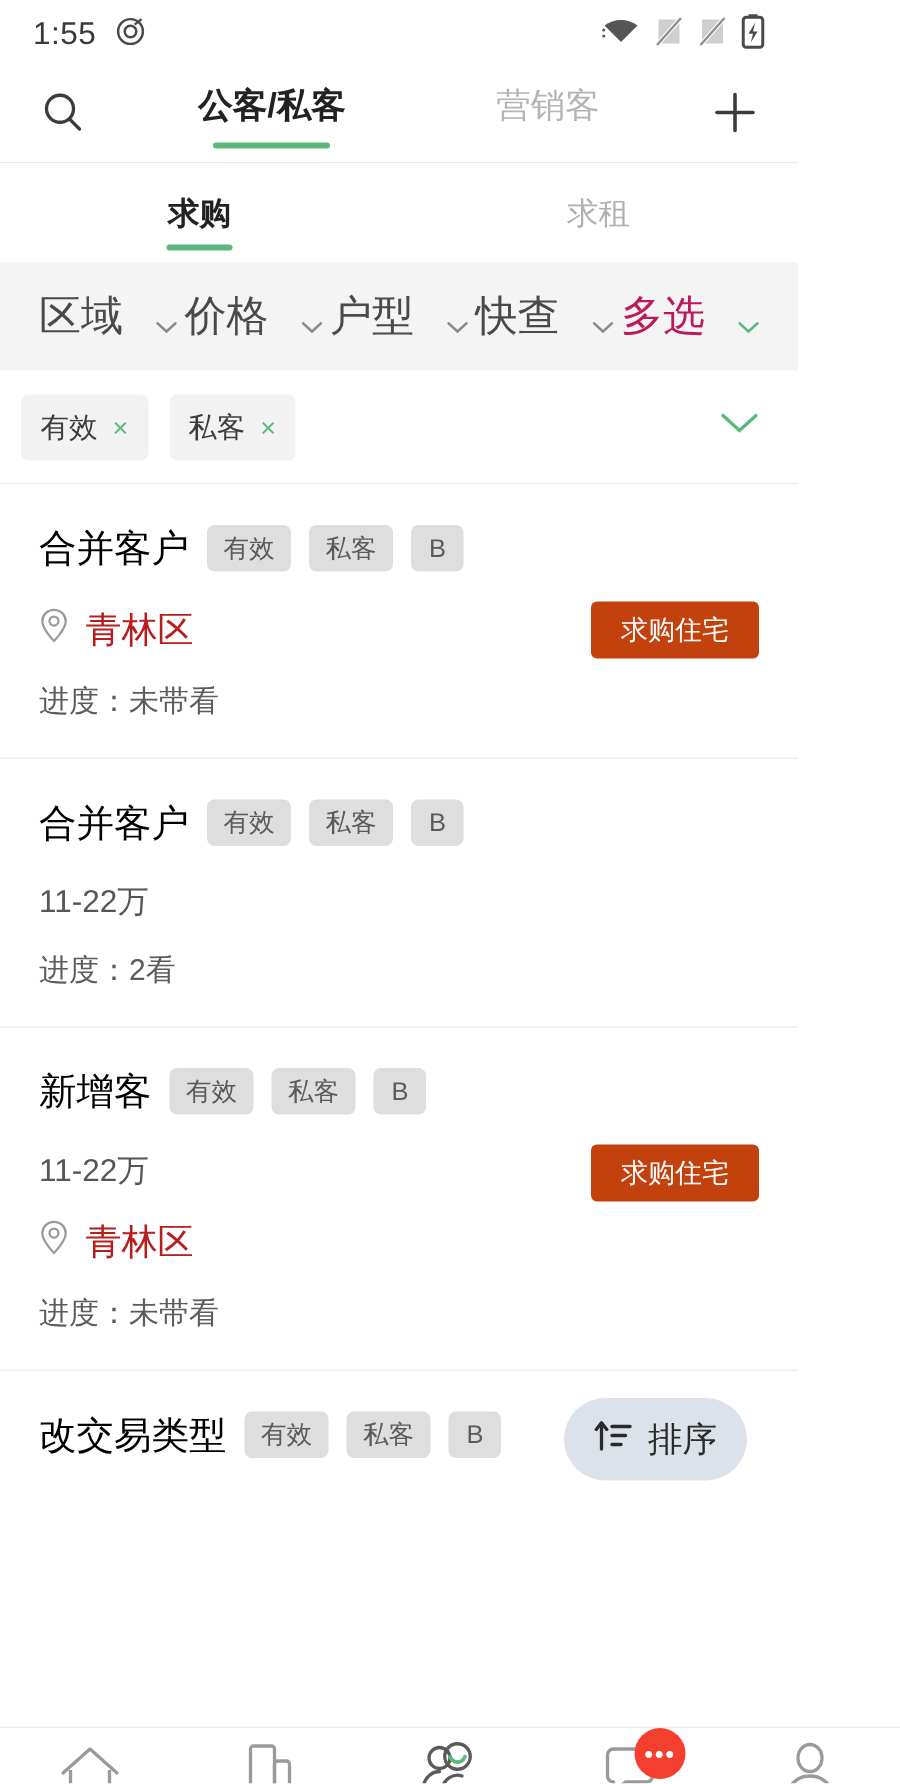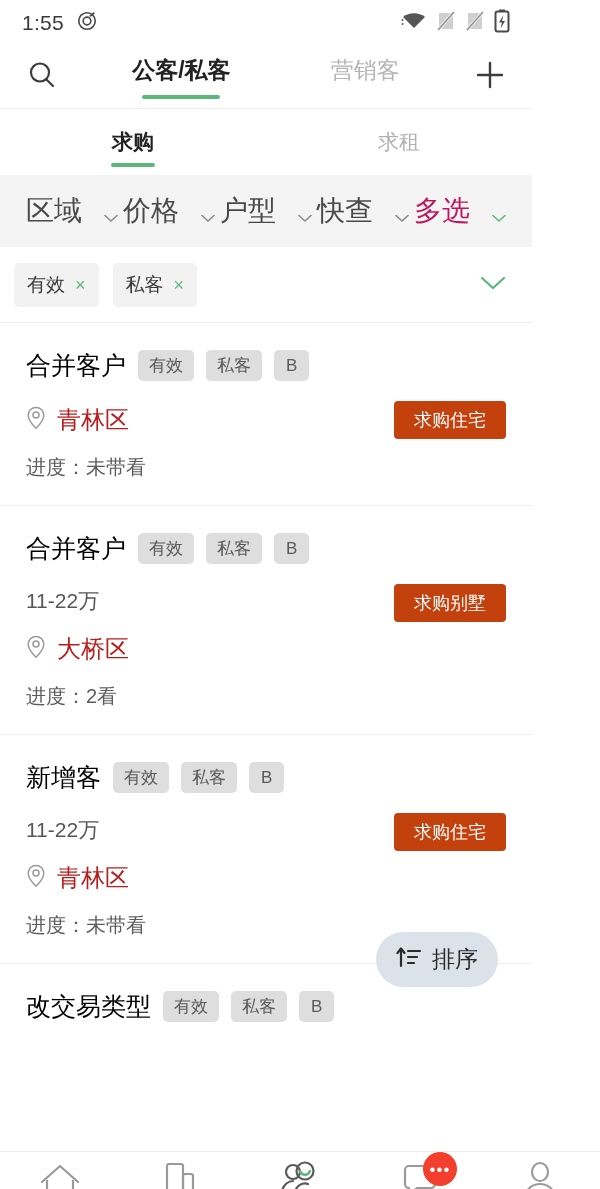--- a/index.html
+++ b/index.html
@@ -288,31 +288,21 @@
     <div class="card">
       <div class="card-top">
         <span class="card-title">合并客户</span>
         <span class="tag">有效</span>
         <span class="tag">私客</span>
         <span class="tag letter">B</span>
       </div>
       <div class="card-row">
         <span class="card-price">11-22万</span>
       </div>
-      <div class="card-loc">
-        <span>
-          <svg width="20" height="24" viewBox="0 0 20 24">
-              <path d="M10 1.5 C5.6 1.5 2.2 5 2.2 9.2 C2.2 14.5 10 22.3 10 22.3 C10 22.3 17.8 14.5 17.8 9.2 C17.8 5 14.4 1.5 10 1.5 Z" fill="none" stroke="#9a9a9a" stroke-width="1.5"></path>
-              <circle cx="10" cy="9" r="3" fill="none" stroke="#9a9a9a" stroke-width="1.5"></circle>
-            </svg>
-        </span>
-        <span>大桥区</span>
-      </div>
       <div class="card-prog">进度：2看</div>
-      <div class="badge">求购别墅</div>
     </div>
 
     <div class="card">
       <div class="card-top">
         <span class="card-title">新增客</span>
         <span class="tag">有效</span>
         <span class="tag">私客</span>
         <span class="tag letter">B</span>
       </div>
       <div class="card-row">

